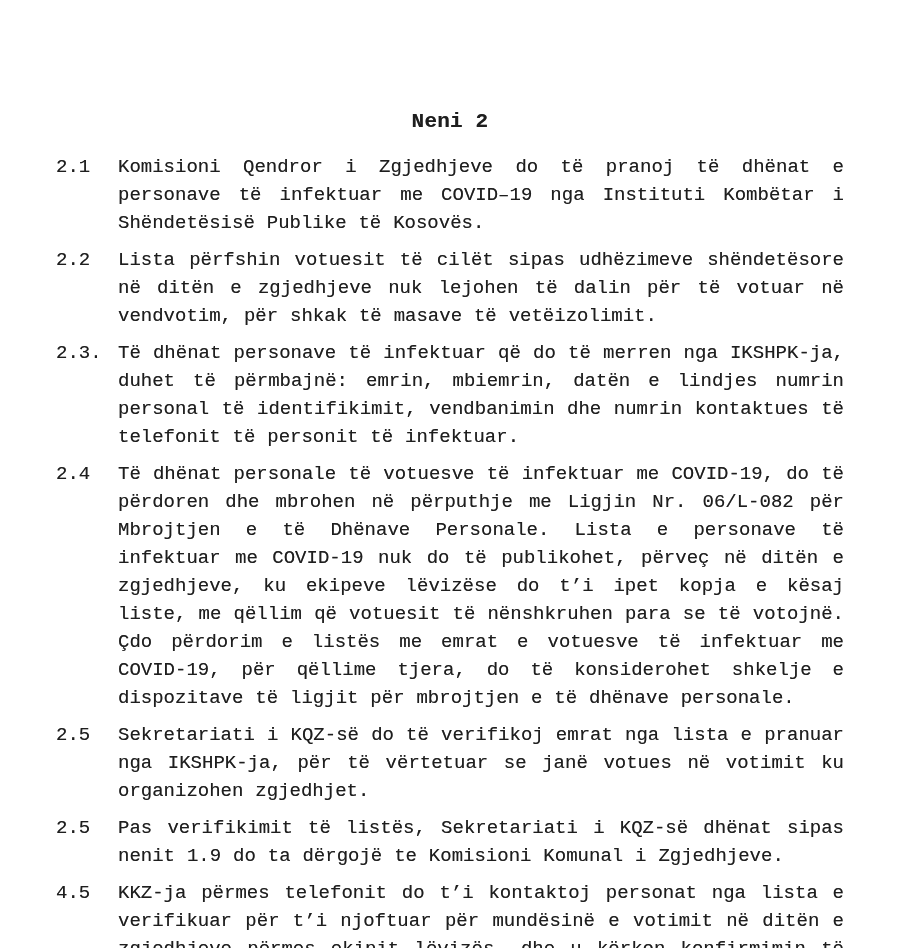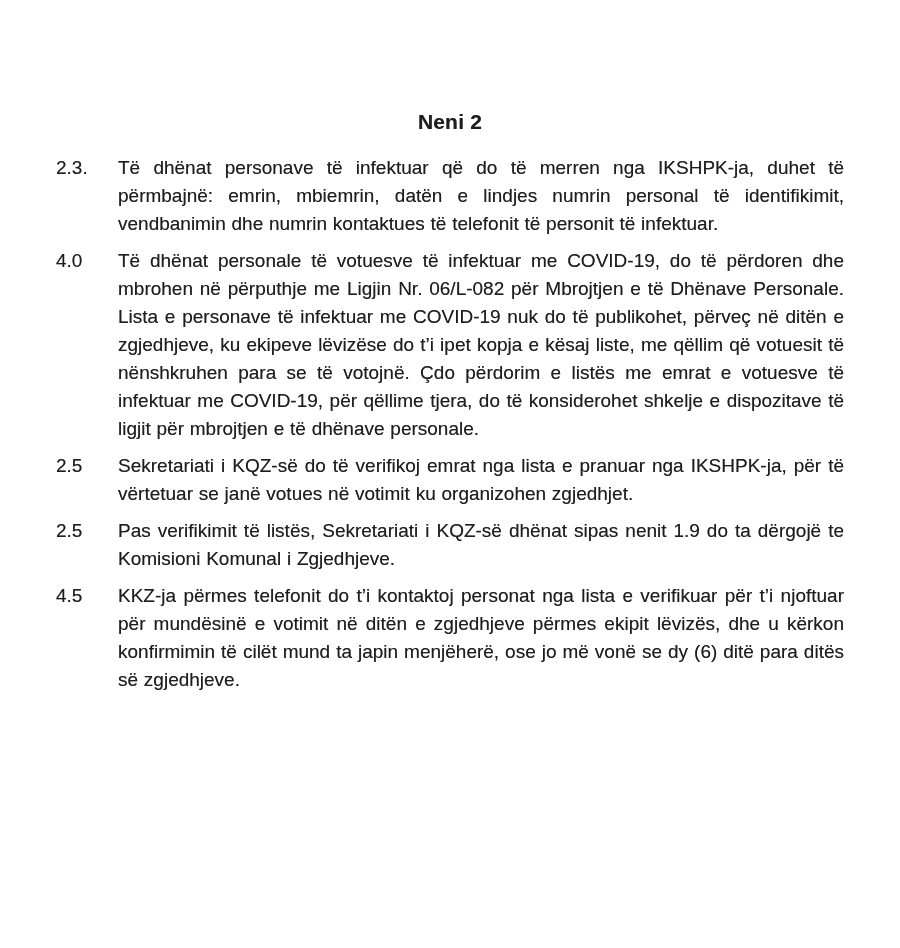--- a/index.html
+++ b/index.html
@@ -6,21 +6,21 @@
     margin: 0;
     padding: 0;
     background: #ffffff;
   }
   .page {
     position: relative;
     width: 900px;
     height: 948px;
     background: #ffffff;
     overflow: hidden;
-    font-family: Liberation Sans, sans-serif;
+    font-family: Liberation Mono, monospace;
     color: #1e1e1e;
     box-sizing: border-box;
     padding-top: 110px;
     
     text-shadow: 0 0 0.5px rgba(20,20,20,0.55);
   }
   .doc-title {
     margin: 0 0 20px 0;
     text-align: center;
     font-size: 21px;
@@ -58,29 +58,37 @@
 </head>
 <body>
 
 <div class="page">
 
   <h1 class="doc-title">Neni 2</h1>
 
 
   <div class="clauses">
 
+    <div class="clause">
+      <div class="clause-number">2.1</div>
+      <div class="clause-text">Komisioni Qendror i Zgjedhjeve do të pranoj të dhënat e personave të infektuar me COVID–19 nga Instituti Kombëtar i Shëndetësisë Publike të Kosovës.</div>
+    </div>
 
+    <div class="clause">
+      <div class="clause-number">2.2</div>
+      <div class="clause-text">Lista përfshin votuesit të cilët sipas udhëzimeve shëndetësore në ditën e zgjedhjeve nuk lejohen të dalin për të votuar në vendvotim, për shkak të masave të vetëizolimit.</div>
+    </div>
 
     <div class="clause">
       <div class="clause-number">2.3.</div>
       <div class="clause-text">Të dhënat personave të infektuar që do të merren nga IKSHPK-ja, duhet të përmbajnë: emrin, mbiemrin, datën e lindjes numrin personal të identifikimit, vendbanimin dhe numrin kontaktues të telefonit të personit të infektuar.</div>
     </div>
 
     <div class="clause">
-      <div class="clause-number">4.0</div>
+      <div class="clause-number">2.4</div>
       <div class="clause-text">Të dhënat personale të votuesve të infektuar me COVID-19, do të përdoren dhe mbrohen në përputhje me Ligjin Nr. 06/L-082 për Mbrojtjen e të Dhënave Personale. Lista e personave të infektuar me COVID-19 nuk do të publikohet, përveç në ditën e zgjedhjeve, ku ekipeve lëvizëse do t’i ipet kopja e kësaj liste, me qëllim që votuesit të nënshkruhen para se të votojnë. Çdo përdorim e listës me emrat e votuesve të infektuar me COVID-19, për qëllime tjera, do të konsiderohet shkelje e dispozitave të ligjit për mbrojtjen e të dhënave personale.</div>
     </div>
 
     <div class="clause">
       <div class="clause-number">2.5</div>
       <div class="clause-text">Sekretariati i KQZ-së do të verifikoj emrat nga lista e pranuar nga IKSHPK-ja, për të vërtetuar se janë votues në votimit ku organizohen zgjedhjet.</div>
     </div>
 
     <div class="clause">
       <div class="clause-number">2.5</div>

